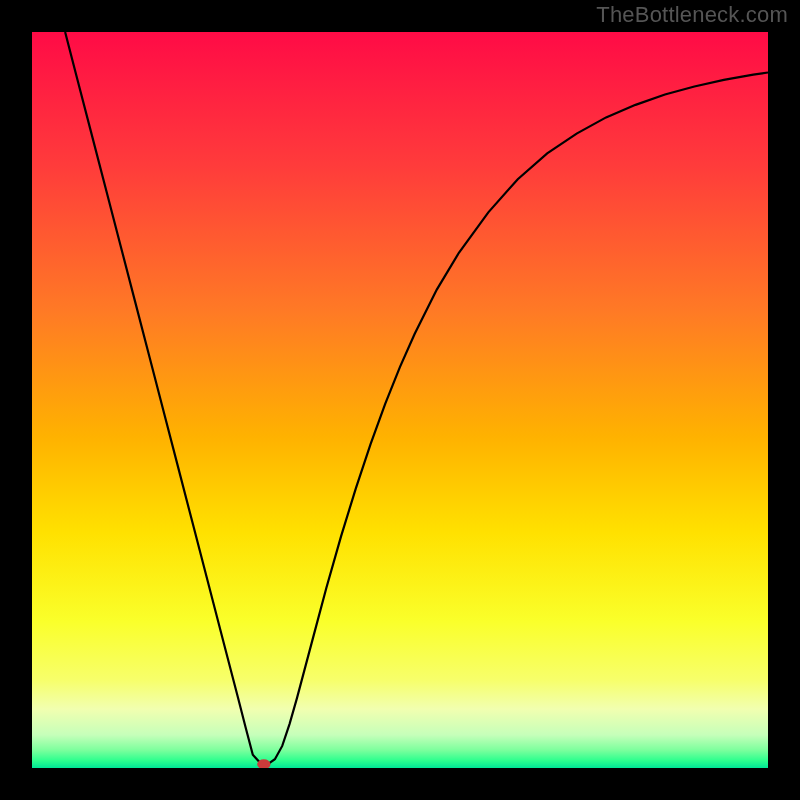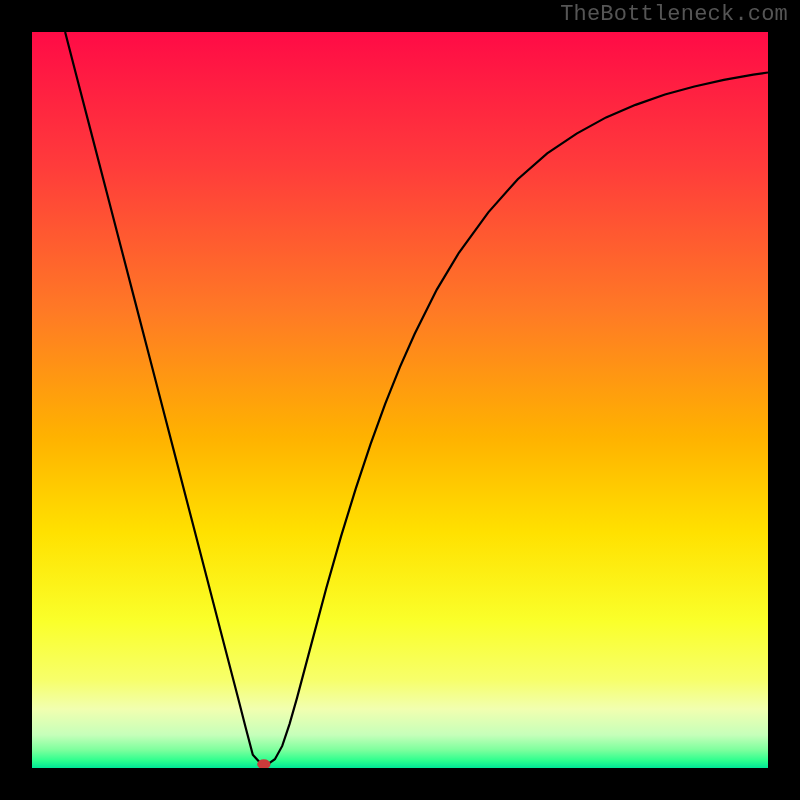--- a/index.html
+++ b/index.html
@@ -14,21 +14,21 @@
     position: relative;
     width: 800px;
     height: 800px;
     background: #000;
   }
   .watermark {
     position: absolute;
     top: 2px;
     right: 12px;
     color: #555;
-    font-family: Liberation Mono, monospace;
+    font-family: Liberation Sans, sans-serif;
     font-size: 22px;
     font-weight: 500;
     letter-spacing: 0.2px;
     z-index: 10;
   }
   svg {
     position: absolute;
     top: 0;
     left: 0;
   }

